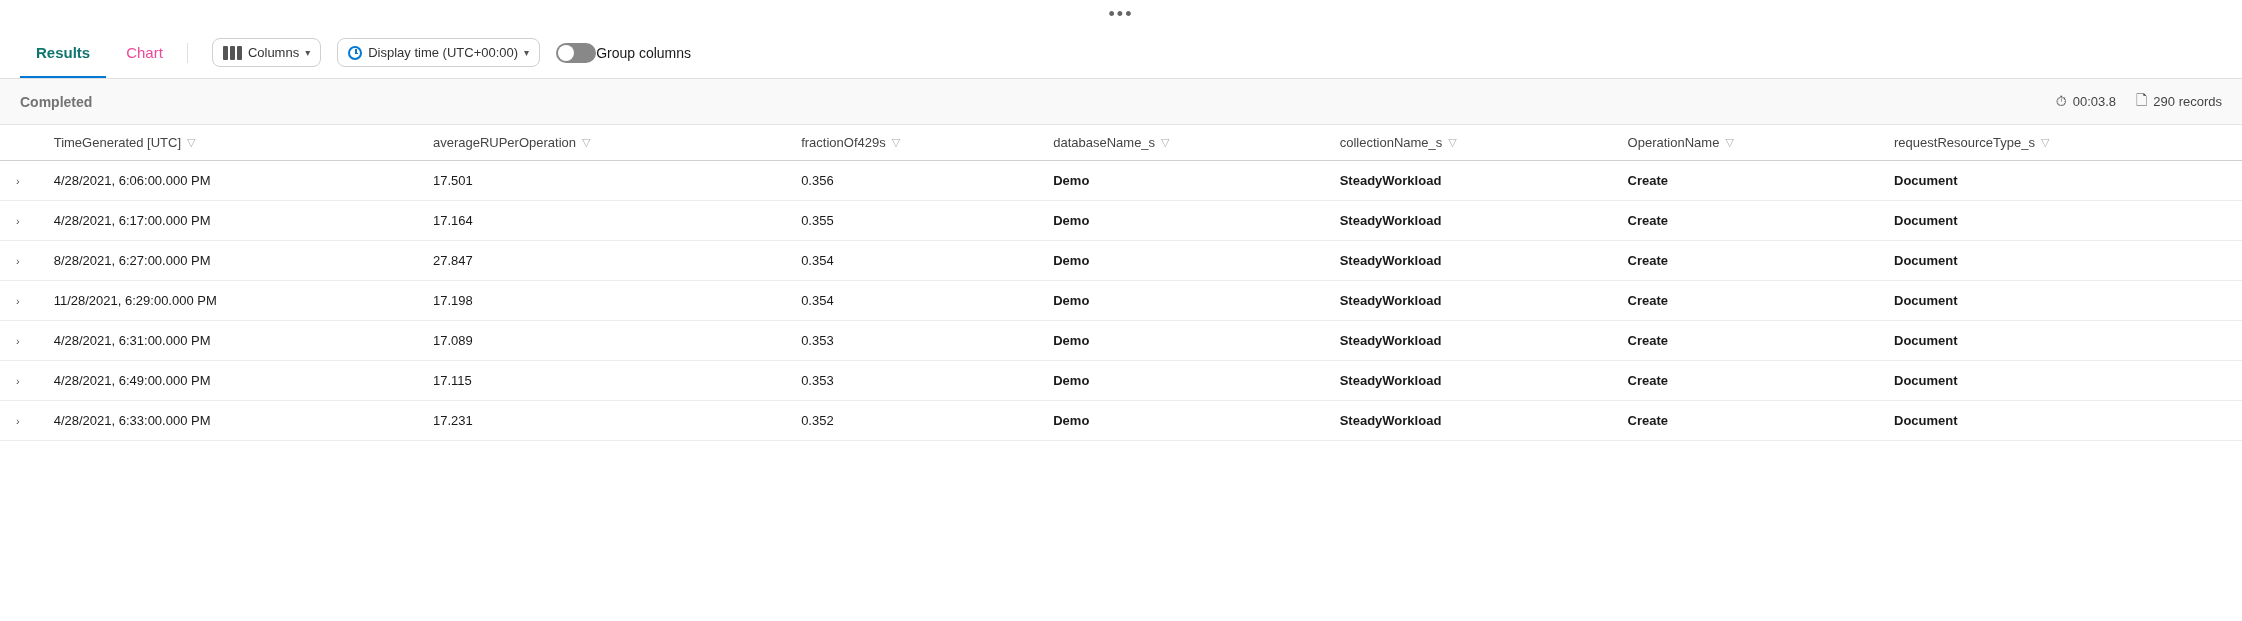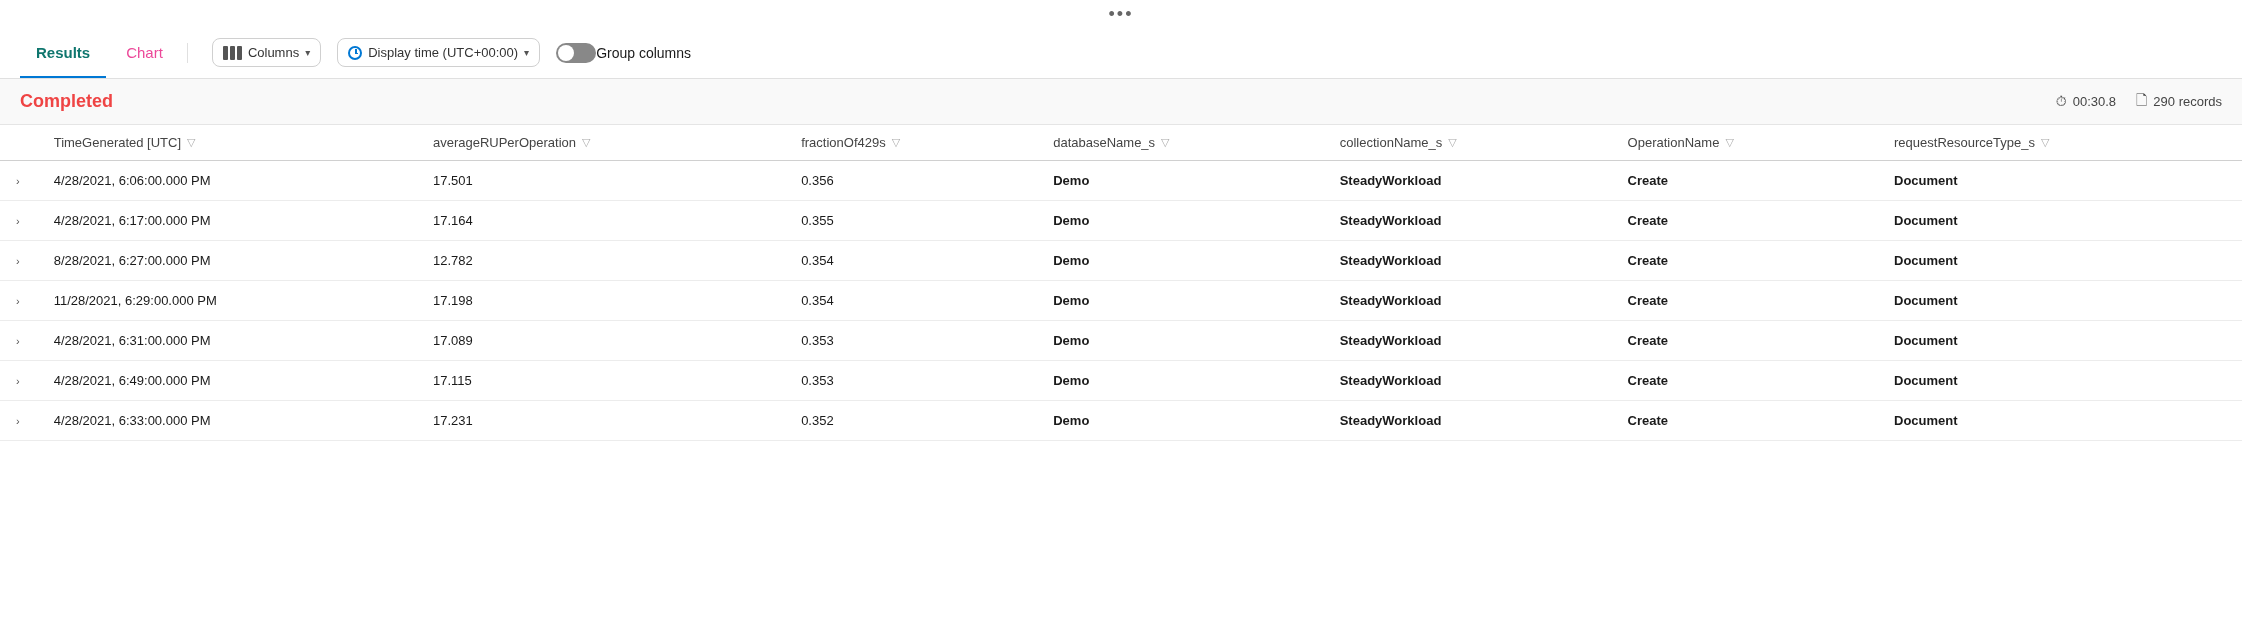--- a/index.html
+++ b/index.html
@@ -161,23 +161,23 @@
       display: flex;
       align-items: center;
       justify-content: space-between;
       padding: 10px 20px;
       background: #f9f9f9;
       border-bottom: 1px solid #e5e5e5;
       height: 46px;
     }
 
     .status-left {
-      font-size: 18px;
+      font-size: 14px;
       font-weight: 600;
-      color: #ef4444;
+      color: #737373;
     }
 
     .status-right {
       display: flex;
       align-items: center;
       gap: 20px;
       font-size: 13px;
       color: #444;
     }
 
@@ -286,21 +286,21 @@
       <span>Group columns</span>
     </div>
   </div>
 </div>
 
 <div class="status-bar">
   <div class="status-left">Completed</div>
   <div class="status-right">
     <div class="status-item">
       <span style="font-size:14px;">⏱</span>
-      <span>00:30.8</span>
+      <span>00:03.8</span>
     </div>
     <div class="status-item">
       <span style="font-size:14px;">🗋</span>
       <span>290 records</span>
     </div>
   </div>
 </div>
 
 <div class="table-container">
   <table>
@@ -374,21 +374,21 @@
       <td><strong>Demo</strong></td>
       <td><strong>SteadyWorkload</strong></td>
       <td><strong>Create</strong></td>
       <td><strong>Document</strong></td>
     </tr>
         <tr>
       <td class="expand-col">
         <span class="expand-btn">›</span>
       </td>
       <td>8/28/2021, 6:27:00.000 PM</td>
-      <td>12.782</td>
+      <td>27.847</td>
       <td>0.354</td>
       <td><strong>Demo</strong></td>
       <td><strong>SteadyWorkload</strong></td>
       <td><strong>Create</strong></td>
       <td><strong>Document</strong></td>
     </tr>
         <tr>
       <td class="expand-col">
         <span class="expand-btn">›</span>
       </td>

